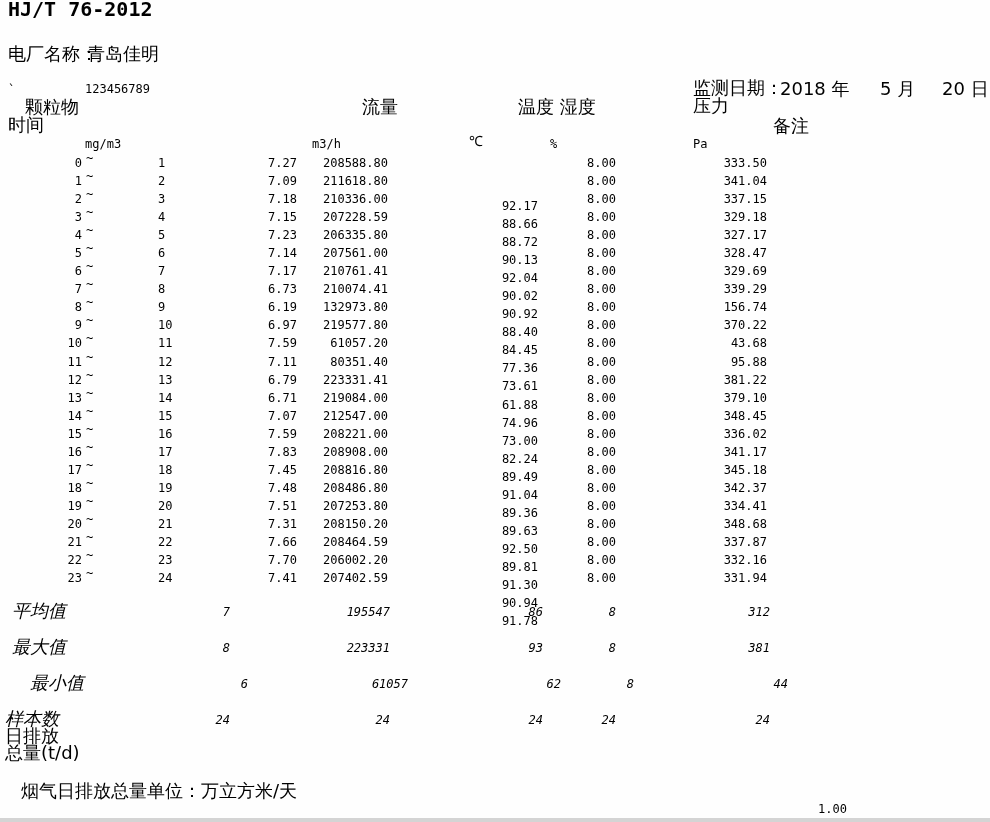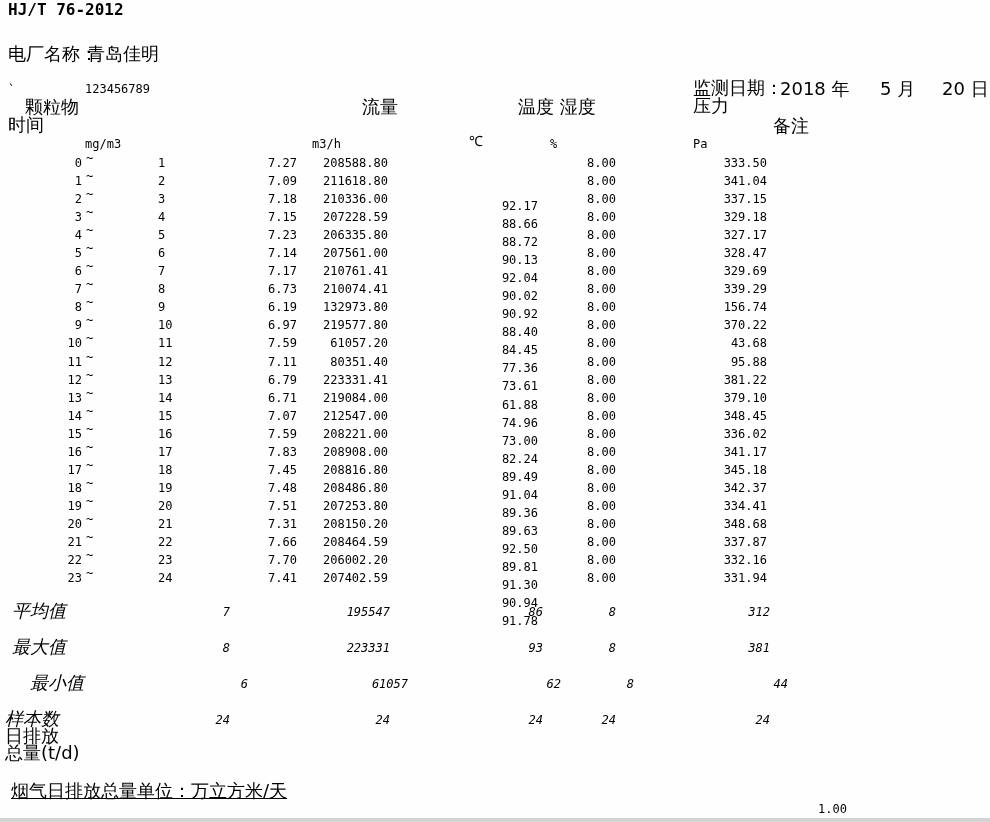--- a/index.html
+++ b/index.html
@@ -5,21 +5,21 @@
   html,body { margin:0; padding:0; background:#ffffff; }
   #page {
     position:relative; width:990px; height:822px; background:#fefefe;
     color:#000; overflow:hidden;
     font-family:"DejaVu Sans","Liberation Sans",sans-serif;
   }
   .cn   { font-family:"DejaVu Sans","Liberation Sans",sans-serif; font-size:18px; line-height:14px; white-space:pre; }
   .mono { font-family:"DejaVu Sans Mono","Liberation Mono",monospace; font-size:12px; line-height:13px; white-space:pre; }
   .abs  { position:absolute; }
 
-  #standard { left:8px; top:3px; font-weight:bold; font-size:16px; }
+  #standard { left:8px; top:3px; font-weight:bold; font-size:20px; }
   #title    { left:233px; top:18px; font-size:21px; font-weight:bold; letter-spacing:3px; line-height:24px; }
   #plant-label { left:8px;  top:47px; }
   #plant-name  { left:87px; top:47px; }
   #tick        { left:8px;  top:84px; }
   #serial      { left:85px; top:83px; }
 
   #date-label { left:693px; top:81px; }
   #date-year  { left:780px; top:82px; }
   #date-month { left:880px; top:82px; }
   #date-day   { left:942px; top:82px; }
@@ -58,21 +58,21 @@
   .srow .sc-hum   { right:374px; }
   .srow .sc-press { right:220px; }
   #row-avg     { top:604px; }
   #row-max     { top:640px; }
   #row-min     { top:676px;margin-left:18px; }
   #row-samples { top:712px; }
   #row-samples .lbl { left:5px; }
 
   #daily-line1 { left:5px; top:729px; }
   #daily-line2 { left:5px; top:746px; }
-  #unit-note   { left:11px; top:784px;text-decoration:underline; }
+  #unit-note   { left:21px; top:784px; }
   #page-scale  { left:818px; top:803px; }
 
   #window-edge { left:0; top:818px; width:990px; height:4px; background:#d4d4d4; }
 </style>
 </head>
 <body>
 
 <div id="page">
 
   <div class="abs mono" id="standard">HJ/T 76-2012</div>

